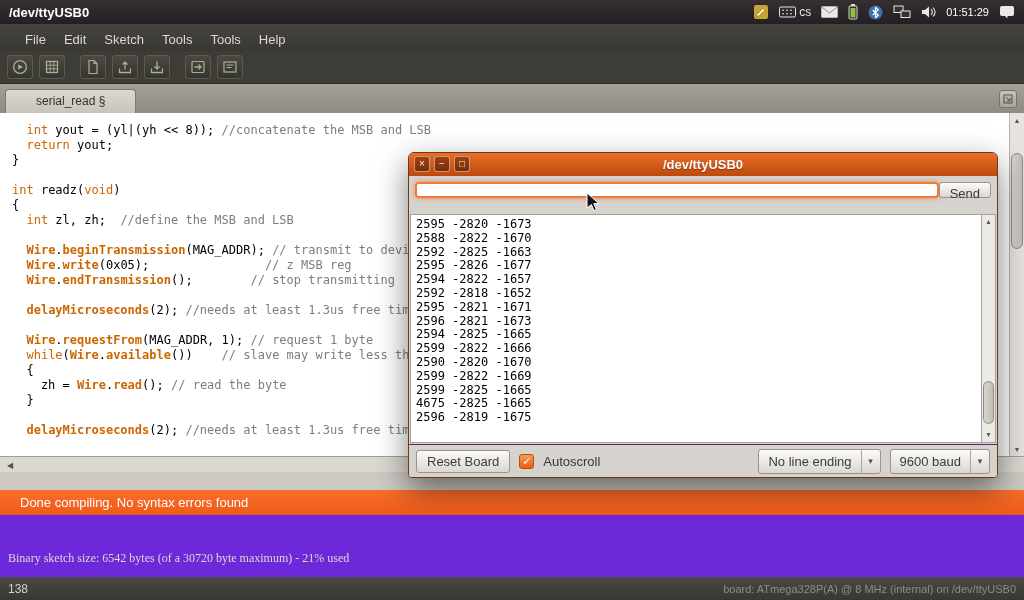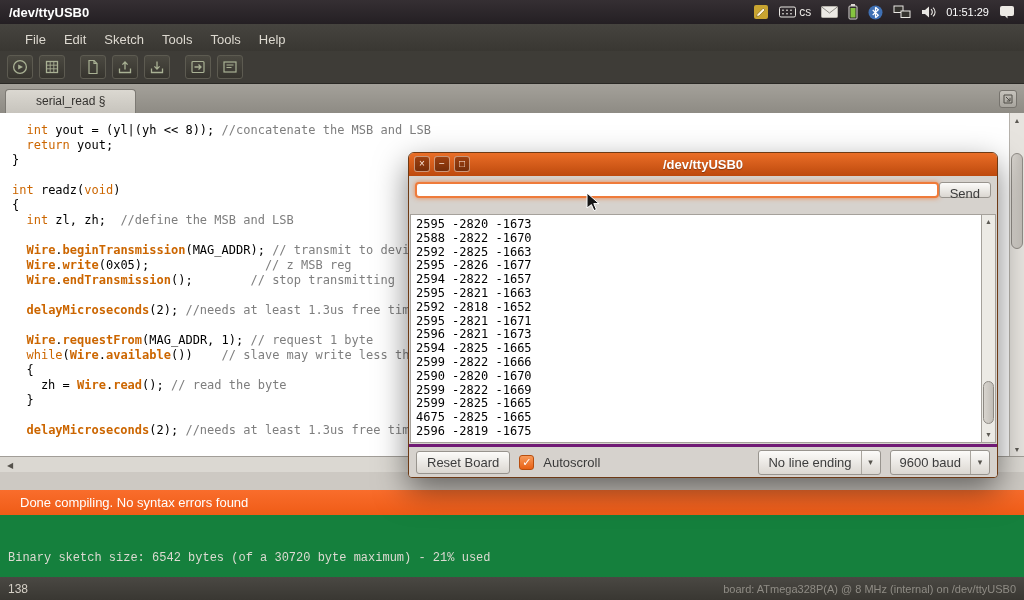--- a/index.html
+++ b/index.html
@@ -56,22 +56,22 @@
   
   .hscroll{position:absolute;top:456px;left:0;right:0;height:16px;background:#dbd8d2;
     border-top:1px solid #a29e98}
   .hlarr{position:absolute;left:3px;top:2px;width:14px;height:12px;display:flex;
     align-items:center;justify-content:center;font-size:8px;color:#55524c}
   .splitter{position:absolute;top:472px;left:0;right:0;height:18px;background:#cdc9c3}
 
   
   .statusbar{position:absolute;top:490px;left:0;right:0;height:43px;
     background:linear-gradient(#f96d2c,#e84f07);color:#fff;font-size:13px;line-height:25px;padding-left:20px}
-  .console{position:absolute;top:515px;left:0;right:0;height:62px;background:#15803d;
-    color:#dddad2;font-family:Liberation Mono, monospace;font-size:12px;padding:36px 8px 0}
+  .console{position:absolute;top:515px;left:0;right:0;height:62px;background:#6d28d9;
+    color:#dddad2;font-family:Liberation Serif, serif;font-size:12px;padding:36px 8px 0}
   .footer{position:absolute;top:577px;left:0;right:0;height:23px;
     background:linear-gradient(#4a4843,#393732);display:flex;align-items:center;padding:0 8px}
   .footer .lnum{color:#d5d0c7;font-size:12px}
   .footer .binfo{margin-left:auto;color:#8f8c85;font-size:11px}
 
   
   .smwin{position:absolute;left:408px;top:152px;width:590px;height:326px;background:#d6d2cd;
     border:1px solid #6e3a15;border-radius:6px 6px 4px 4px;box-shadow:0 12px 32px rgba(0,0,0,.5);z-index:10}
   .smtitle{position:absolute;top:0;left:0;right:0;height:23px;
     background:linear-gradient(#ea6e27,#bd490d);border-radius:5px 5px 0 0;display:flex;
@@ -88,21 +88,21 @@
     font-size:13px;color:#3c3c3c;padding:3px 10px;white-space:nowrap}
   .smlist{position:absolute;top:61px;left:1px;right:16px;bottom:34px;background:#fff;
     border:1px solid #a5a19b;border-right:none;font-family:"DejaVu Sans Mono",monospace;
     font-size:12px;line-height:13.8px;padding:3px 0 0 5px;overflow:hidden;color:#000}
   .smscroll{position:absolute;top:61px;right:1px;bottom:34px;width:15px;background:#eceae5;
     border:1px solid #a5a19b}
   .sarr{position:absolute;left:0;width:13px;height:14px;text-align:center;font-size:7px;
     color:#5c5953;line-height:14px}
   .sthumb{position:absolute;left:1px;right:1px;top:73%;height:19%;
     background:linear-gradient(90deg,#d8d4ce,#c1bdb7);border:1px solid #8e8a84;border-radius:6px}
-  .smbottom{position:absolute;bottom:0;left:0;right:0;height:33px;border-top:3px solid #701a75;
+  .smbottom{position:absolute;bottom:0;left:0;right:0;height:33px;border-top:1px solid #701a75;
     display:flex;align-items:center;padding:3px 7px;gap:9px;background:#d6d2cd;border-radius:0 0 3px 3px}
   .chk{width:15px;height:15px;border-radius:3px;background:linear-gradient(#f79a5a,#e86014);
     border:1px solid #b84e0e;color:#fff;font-size:11px;line-height:13px;text-align:center;font-weight:bold}
   .chklabel{font-size:13px;color:#3a3a3a}
   .spacer{flex:1}
   .combo{display:flex;align-items:stretch;background:linear-gradient(#fcfbf9,#dbd7d1);
     border:1px solid #98948e;border-radius:3px;height:25px}
   .combo-text{padding:4px 9px;font-size:13px;color:#3c3c3c;white-space:nowrap}
   .combo-arrow{width:19px;border-left:1px solid #aaa69f;display:flex;align-items:center;
     justify-content:center;font-size:9px;color:#55524c}
@@ -274,21 +274,20 @@
       <input class="sminput" type="text" value="" style="">
       <button class="gtkbtn">Send</button>
     </div>
 
     <div class="smlist">
         <div class="srow">2595 -2820 -1673</div>
         <div class="srow">2588 -2822 -1670</div>
         <div class="srow">2592 -2825 -1663</div>
         <div class="srow">2595 -2826 -1677</div>
         <div class="srow">2594 -2822 -1657</div>
-        <div class="srow">2595 -2821 -1663</div>
         <div class="srow">2592 -2818 -1652</div>
         <div class="srow">2595 -2821 -1671</div>
         <div class="srow">2596 -2821 -1673</div>
         <div class="srow">2594 -2825 -1665</div>
         <div class="srow">2599 -2822 -1666</div>
         <div class="srow">2590 -2820 -1670</div>
         <div class="srow">2599 -2822 -1669</div>
         <div class="srow">2599 -2825 -1665</div>
         <div class="srow">4675 -2825 -1665</div>
         <div class="srow">2596 -2819 -1675</div>

